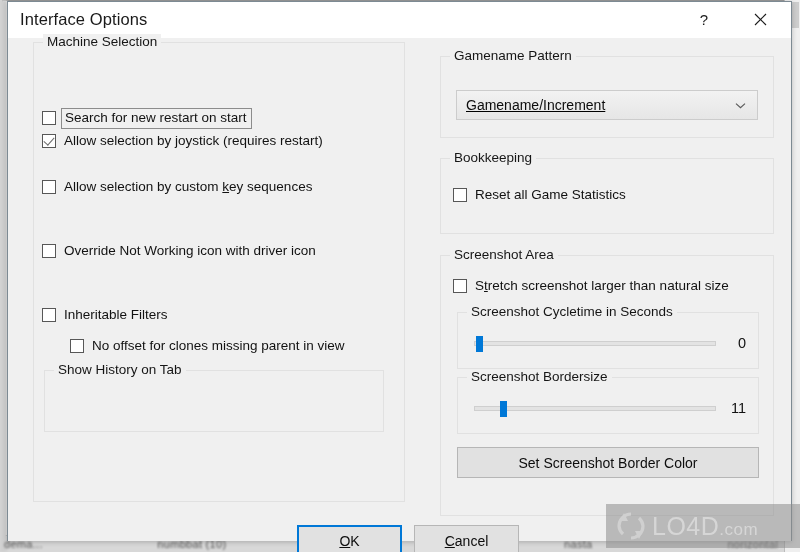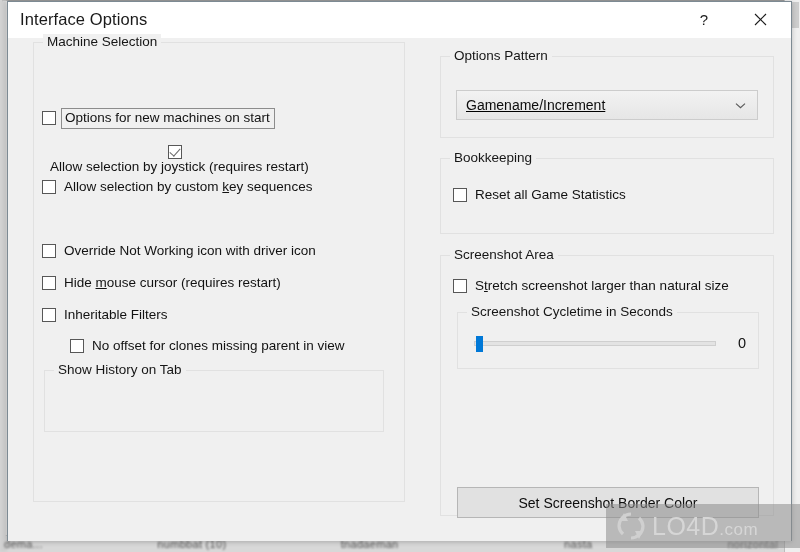--- a/index.html
+++ b/index.html
@@ -248,21 +248,20 @@
     position: absolute;
     background: #e1e1e1;
     border: 1px solid #b6b6b6;
     box-sizing: border-box;
     display: flex;
     align-items: center;
     justify-content: center;
     font-size: 14px;
     color: #0d0d0d;
     cursor: default;
-    margin-top: 40px;
   }
   .btn.focus-blue {
     border: 2px solid #0078d7;
     background: #e1e1e1;
   }
   #btn-ok     { left: 289px; top: 487px; width: 105px; height: 32px; }
   #btn-cancel { left: 406px; top: 487px; width: 105px; height: 32px; }
 
   
   .watermark {
@@ -325,60 +324,56 @@
     </div>
 
     <div class="dlg-body">
 
       <div class="group" id="grp-machine">
         <div class="legend">Machine Selection</div>
       </div>
 
       <div class="cbrow" style="left:34px; top:70px;">
         <span class="cbox"></span>
-        <span class="cblabel focused">Options for new machines on start</span>
-      </div>
-
-      <div class="cbrow" style="left:34px; top:107px;flex-direction:column;">
+        <span class="cblabel focused">Search for new restart on start</span>
+      </div>
+
+      <div class="cbrow" style="left:34px; top:93px;">
         <span class="cbox checked"></span>
         <span class="cblabel">Allow selection by joystick (requires restart)</span>
       </div>
 
       <div class="cbrow" style="left:34px; top:139px;">
         <span class="cbox"></span>
         <span class="cblabel">Allow selection by custom <span class="u">k</span>ey sequences</span>
       </div>
 
 
       <div class="cbrow" style="left:34px; top:203px;">
         <span class="cbox"></span>
         <span class="cblabel">Override Not Working icon with driver icon</span>
       </div>
 
-      <div class="cbrow" style="left:34px; top:235px;">
-        <span class="cbox"></span>
-        <span class="cblabel">Hide <span class="u">m</span>ouse cursor (requires restart)</span>
-      </div>
 
       <div class="cbrow" style="left:34px; top:267px;">
         <span class="cbox"></span>
         <span class="cblabel">Inheritable Filters</span>
       </div>
 
       <div class="cbrow" style="left:34px; top:298px;padding-left:28px;">
         <span class="cbox"></span>
         <span class="cblabel">No offset for clones missing parent in view</span>
       </div>
 
       <div class="group" id="grp-history">
         <div class="legend">Show History on Tab</div>
       </div>
 
       <div class="group" id="grp-snapshot">
-        <div class="legend">Options Pattern</div>
+        <div class="legend">Gamename Pattern</div>
       </div>
       <div class="combo" style="left:448px; top:52px; width:302px; height:30px;">
         <span class="ctext">Gamename/Increment</span>
         <span class="chev">
           <svg width="11" height="7" viewBox="0 0 11 7">
             <polyline points="1,1.5 5.5,5.5 10,1.5" fill="none" stroke="#5a5a5a" stroke-width="1.2"></polyline>
           </svg>
         </span>
       </div>
 
@@ -400,20 +395,28 @@
 
         <div class="group" style="left:16px; top:56px; width:302px; height:57px;">
           <div class="legend">Screenshot Cycletime in Seconds</div>
           <div class="slider" style="left:16px; top:22px; width:242px;">
             <div class="track"></div>
             <div class="thumb" id="thumb-cycletime" style="left: 2px;"></div>
           </div>
           <div class="slider-val" style="right:12px; top:22px; width:40px;">0</div>
         </div>
 
+        <div class="group" style="left:16px; top:121px; width:302px; height:57px;">
+          <div class="legend">Screenshot Bordersize</div>
+          <div class="slider" style="left:16px; top:22px; width:242px;">
+            <div class="track"></div>
+            <div class="thumb" id="thumb-bordersize" style="left: 26px;"></div>
+          </div>
+          <div class="slider-val" style="right:12px; top:22px; width:40px;">11</div>
+        </div>
 
         <div class="btn" style="left:16px; top:191px; width:302px; height:31px;">Set Screenshot Border Color</div>
       </div>
 
       <div class="btn focus-blue" id="btn-ok">
         <span><span class="u">O</span>K</span>
       </div>
       <div class="btn" id="btn-cancel">
         <span><span class="u">C</span>ancel</span>
       </div>

